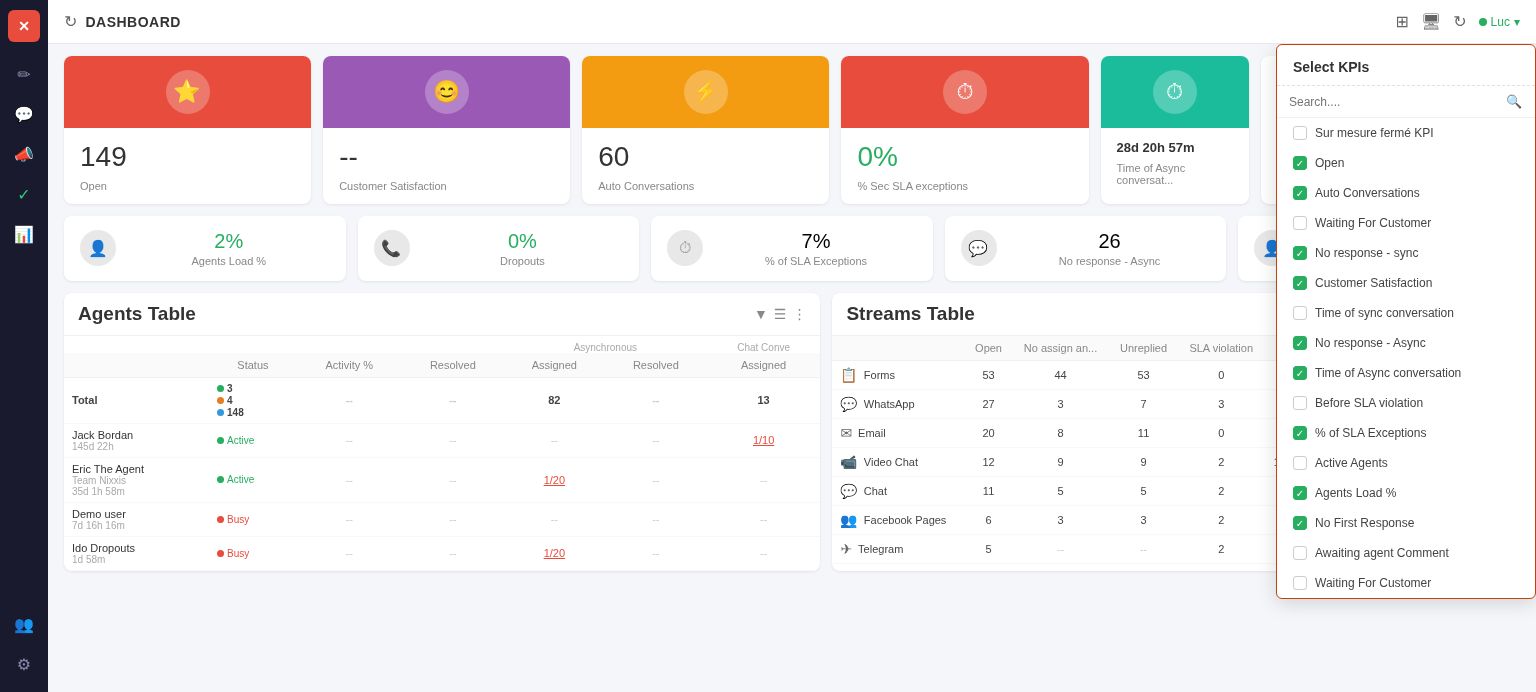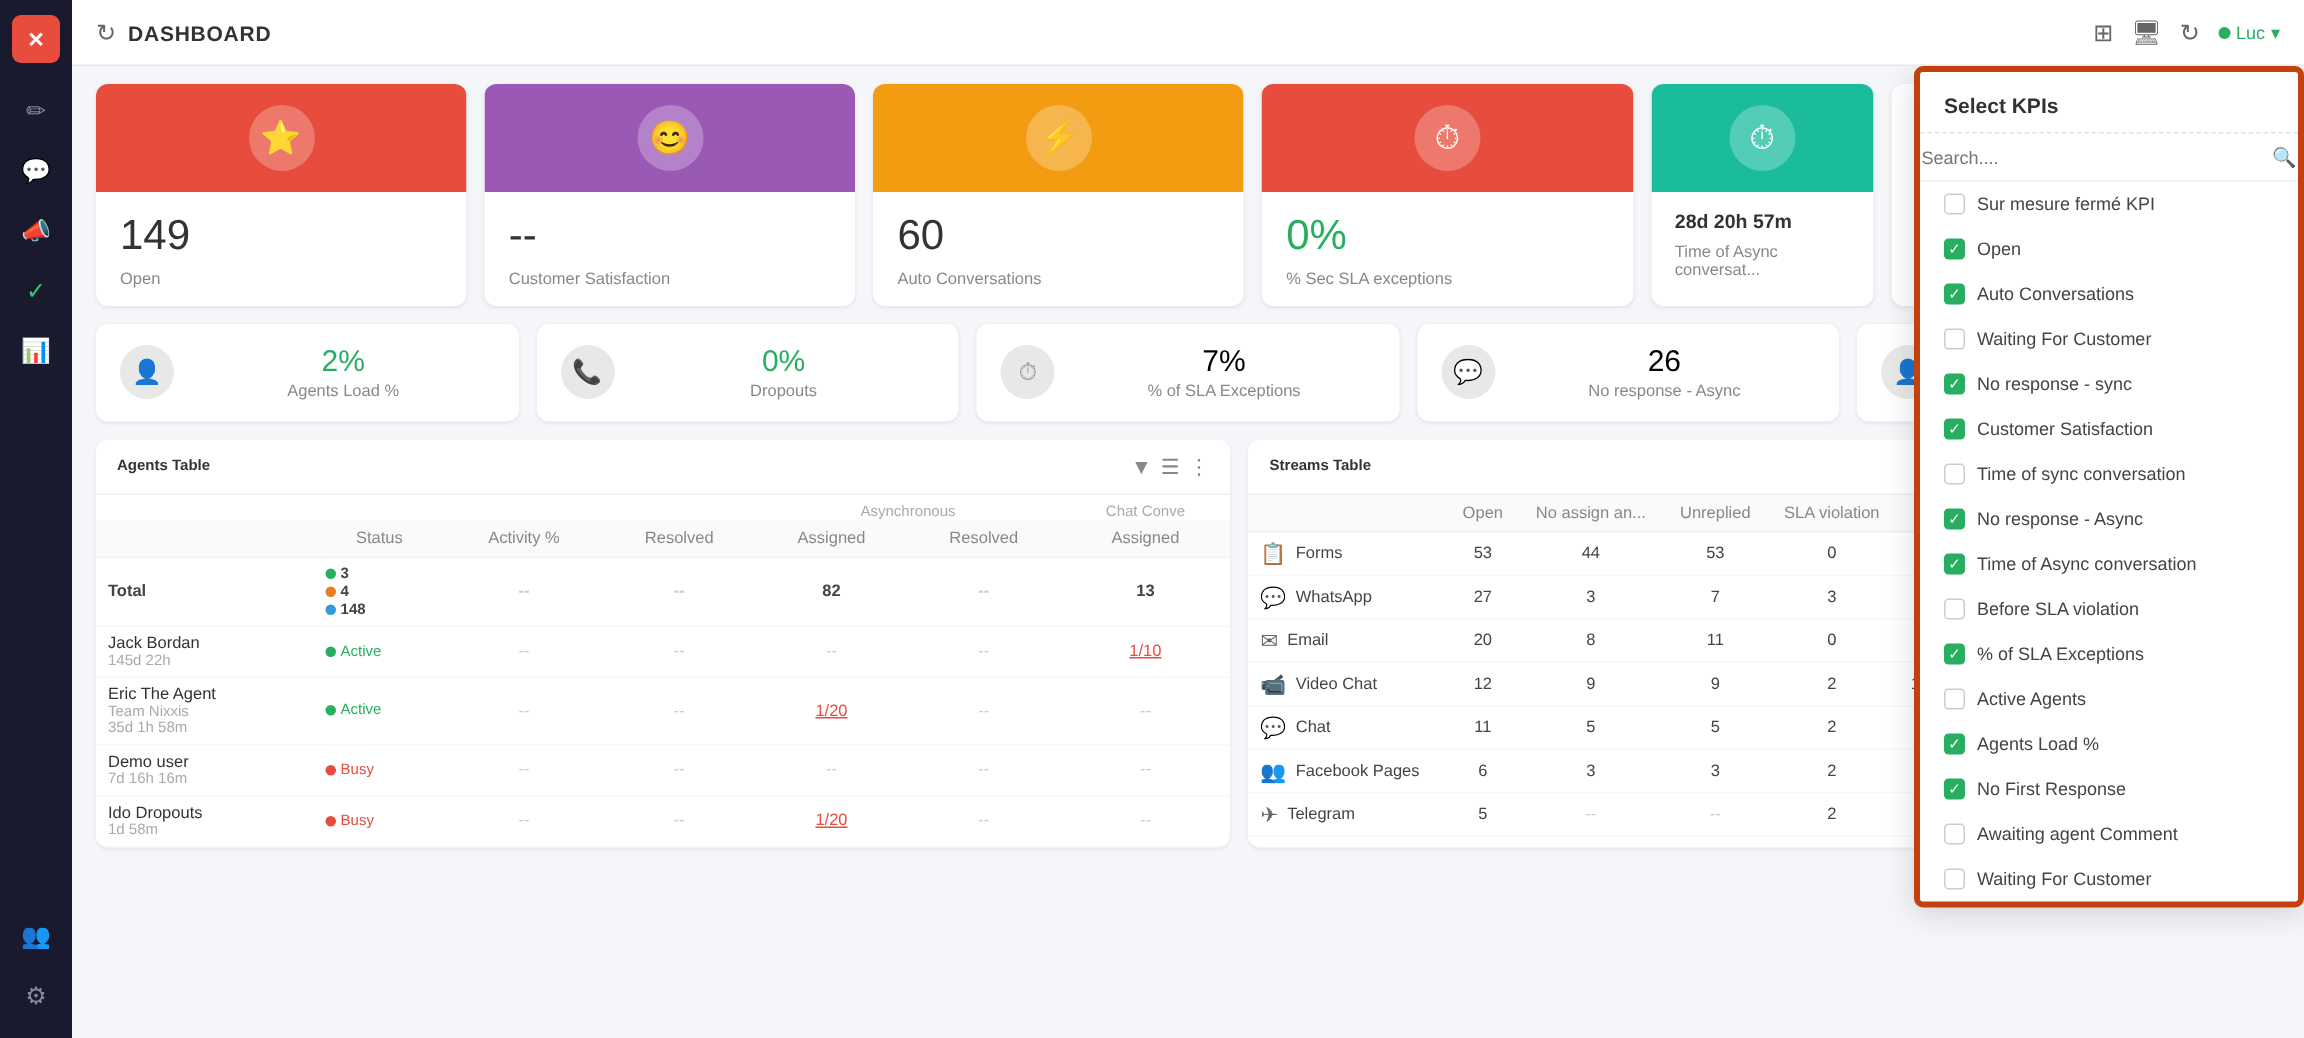--- a/index.html
+++ b/index.html
@@ -124,21 +124,21 @@
       box-shadow: 0 1px 3px rgba(0,0,0,0.08);
       overflow: hidden;
     }
     .table-header {
       padding: 10px 14px;
       display: flex;
       align-items: center;
       border-bottom: 1px solid #f0f0f0;
       gap: 8px;
     }
-    .table-title { font-size: 10px; font-weight: 600; color: #333; flex: 1; }
+    .table-title { font-size: 19px; font-weight: 600; color: #333; flex: 1; }
     .table-actions { display: flex; gap: 6px; align-items: center; }
     .table-action-icon { color: #888; cursor: pointer; font-size: 14px; }
 
     .agents-table { width: 100%; border-collapse: collapse; font-size: 11px; }
     .agents-table th {
       background: #fafafa;
       color: #888;
       font-weight: 500;
       padding: 6px 8px;
       text-align: center;
@@ -194,36 +194,36 @@
     .stream-icon { font-size: 14px; color: #666; }
     .highlight-blue { color: #3498db; font-weight: 500; }
 
     
     .kpi-dropdown {
       position: absolute;
       top: 0;
       right: 0;
       width: 260px;
       background: white;
-      border: 4px solid #c2410c;
+      border: 1px solid #c2410c;
       border-radius: 6px;
       box-shadow: 0 4px 20px rgba(0,0,0,0.15);
       z-index: 100;
       max-height: 580px;
       overflow-y: auto;
     }
     .kpi-dropdown-title {
       padding: 14px 16px 10px;
       font-size: 14px;
       font-weight: 600;
       color: #333;
       border-bottom: 1px dashed #e0e0e0;
     }
     .kpi-search {
-      padding: 8px 1px;
+      padding: 8px 12px;
       display: flex;
       align-items: center;
       border-bottom: 1px solid #f0f0f0;
       gap: 6px;
     }
     .kpi-search input {
       flex: 1;
       border: none;
       outline: none;
       font-size: 12px;

